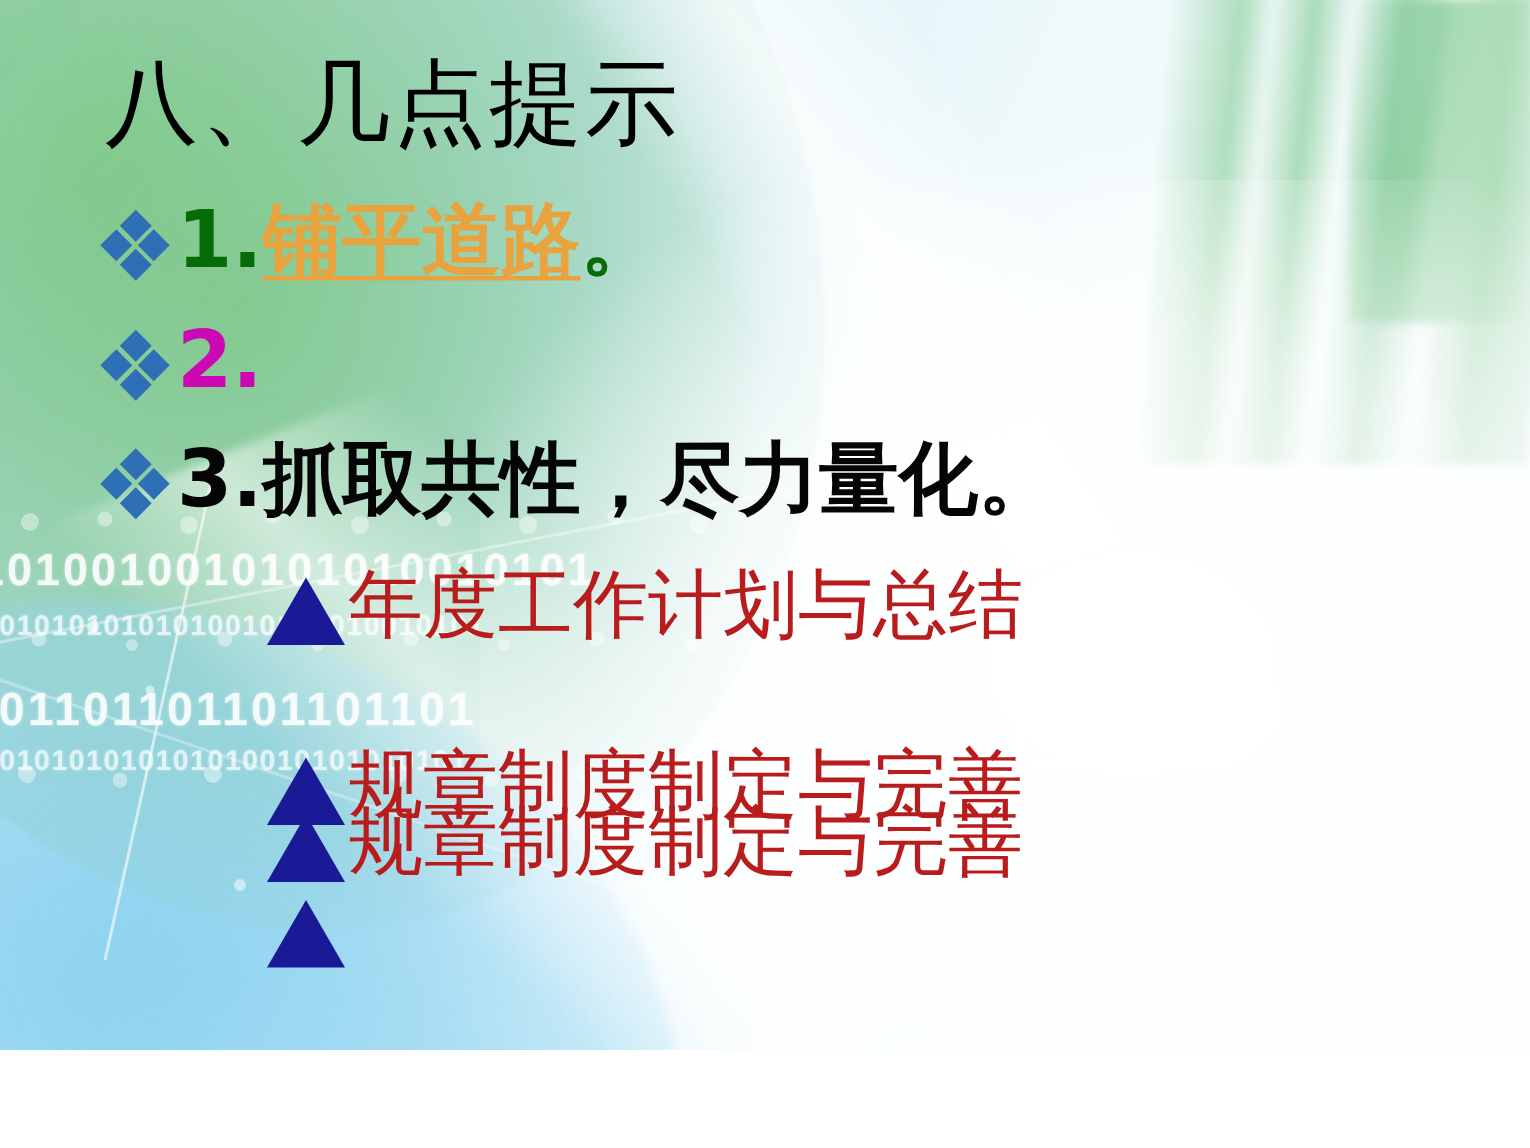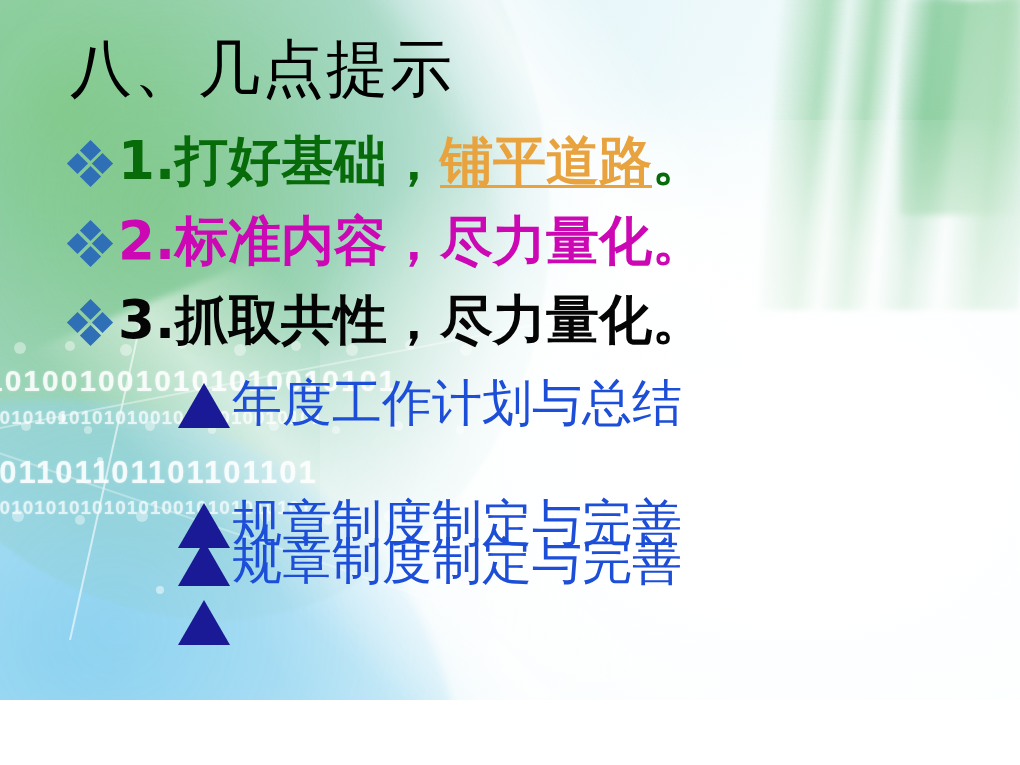--- a/index.html
+++ b/index.html
@@ -177,26 +177,26 @@
 
   .c-green  { color: #066b08; }
   .c-orange { color: #e8a33f; text-decoration: underline; text-underline-offset: 6px; text-decoration-thickness: 3px; }
   .c-magenta{ color: #cc08b4; }
   .c-black  { color: #050505; }
 
   .sub-row {
     position: absolute;
     left: 178px;
     display: flex;
-    align-items: center;
+    align-items: flex-end;
     white-space: nowrap;
     font-family: "DejaVu Sans", "Liberation Sans", sans-serif;
     font-size: 50px;
     line-height: 1.0;
-    color: #1d4ed8;
+    color: #b91c1c;
   }
   .sub1 { top: 378px; }
   .sub2 { top: 458px; margin-top: 40px; }
   .sub3 { top: 536px; }
   .sub4 { top: 598px; }
 
   .tri-bullet {
     width: 0; height: 0;
     flex: 0 0 auto;
     border-left: 26px solid transparent;
@@ -288,34 +288,32 @@
     <div class="title">八、几点提示</div>
 
     <div class="bullet-row row1">
       <span class="diamond-bullet">
         <i class="d-top"></i>
           <i class="d-left"></i>
           <i class="d-right"></i>
           <i class="d-bot"></i>
       </span>
       <span class="num c-green">1.</span>
-      <span class="c-green">打好基础，</span>
       <span class="c-orange">铺平道路</span>
       <span class="c-green">。</span>
     </div>
 
     <div class="bullet-row row2">
       <span class="diamond-bullet">
         <i class="d-top"></i>
           <i class="d-left"></i>
           <i class="d-right"></i>
           <i class="d-bot"></i>
       </span>
       <span class="num c-magenta">2.</span>
-      <span class="c-magenta">标准内容，尽力量化。</span>
     </div>
 
     <div class="bullet-row row3">
       <span class="diamond-bullet">
         <i class="d-top"></i>
           <i class="d-left"></i>
           <i class="d-right"></i>
           <i class="d-bot"></i>
       </span>
       <span class="num c-black">3.</span>

